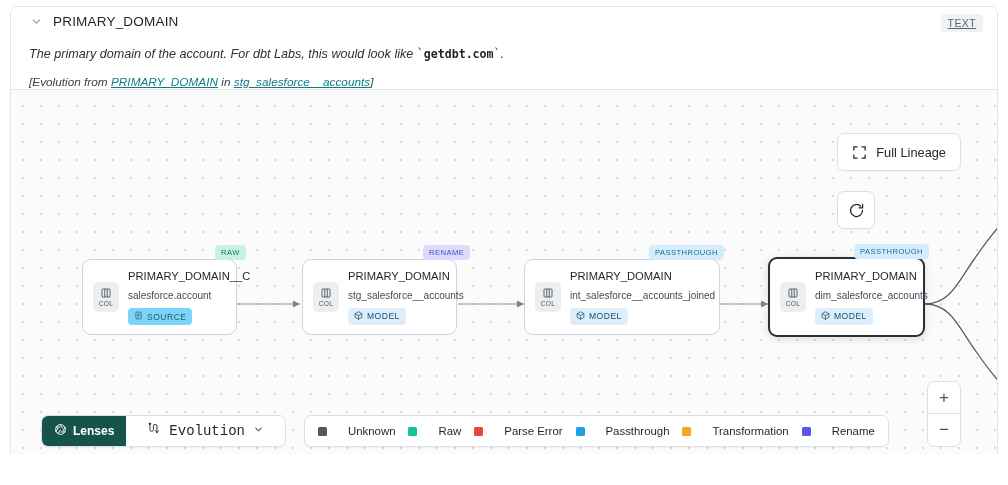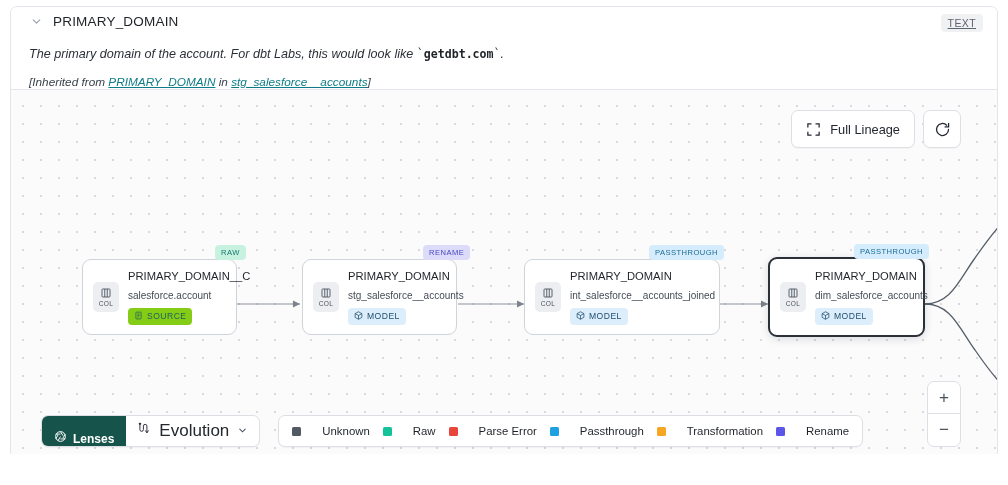--- a/index.html
+++ b/index.html
@@ -99,22 +99,22 @@
     width: 986px; height: 389px;
     background-color: #fbfbfc;
     background-image: radial-gradient(#d7d9de 1px, transparent 1.1px);
     background-size: 18px 18px;
     background-position: 3px 7px;
     overflow: hidden;
   }
 
   
   .canvas-tools {
-    position: absolute; right: 36px; top: 20px;
-    display: flex; gap: 8px;
+    position: absolute; right: 36px; top: 43px;
+    display: flex; gap: 20px; flex-direction: column;
   }
   .btn {
     background: #fff;
     border: 1px solid #dcdfe4;
     border-radius: 7px;
     height: 38px;
     display: flex; align-items: center; gap: 9px;
     padding: 0 14px;
     font-size: 12.8px;
     color: #222830;
@@ -172,21 +172,21 @@
     font-size: 11.2px; color: #1f2328; margin-bottom: 8px; white-space: nowrap;
   }
   .node-sub {
     font-size: 10px; color: #454c56; margin-bottom: 5px; white-space: nowrap;
   }
   .pill {
     display: inline-flex; align-items: center; gap: 4px;
     font-size: 8.6px; letter-spacing: .45px;
     padding: 3px 6px; border-radius: 4px;
   }
-  .pill.source { background: #84cc16; color: #23605a; }
+  .pill.source { background: #7dd3fc; color: #23605a; align-items: flex-end; }
   .pill.model  { background: #dceefb; color: #1f4d6d; }
 
   .tag {
     position: absolute;
     font-size: 7.6px; letter-spacing: .45px;
     padding: 3px 6px;
     border-radius: 4px;
     z-index: 4;
     white-space: nowrap;
   }
@@ -200,30 +200,31 @@
     display: flex; align-items: stretch;
     border: 1px solid #dcdfe4;
     border-radius: 7px;
     overflow: hidden;
     background: #fff;
     height: 32px;
     box-shadow: 0 1px 1px rgba(16,24,40,.04);
   }
   .lens-btn {
     background: #16544b; color: #fff;
-    display: flex; align-items: flex-end; gap: 6px;
+    display: flex; align-items: center; gap: 6px;
     padding: 0 12px;
     font-size: 12px; font-weight: bold;
     cursor: pointer;
   }
   .evo-btn {
     display: flex; align-items: center; gap: 8px;
-    padding: 0 11px;
-    font-size: 17px; color: #23282f;
+    padding: 0 21px;
+    font-size: 14px; color: #23282f;
     cursor: pointer;
+    font-family: Liberation Mono, monospace;
   }
   .legend {
     display: flex; align-items: center; gap: 13px;
     height: 32px;
     padding: 0 13px;
     border: 1px solid #dcdfe4;
     border-radius: 7px;
     background: #fff;
     box-shadow: 0 1px 1px rgba(16,24,40,.04);
   }
@@ -247,21 +248,21 @@
         </span>
         <span class="col-title">PRIMARY_DOMAIN</span>
       </div>
       <div class="type-badge">TEXT</div>
 
       <div class="desc">
         <span>The primary domain of the account. For dbt Labs, this would look like </span><span class="tick">`</span><code>getdbt.com</code><span class="tick">`</span><span>.</span>
       </div>
 
       <div class="inherit">
-        <span>[Inherited from </span><a>PRIMARY_DOMAIN</a><span> in </span><a>stg_salesforce__accounts</a><span>]</span>
+        <span>[Evolution from </span><a>PRIMARY_DOMAIN</a><span> in </span><a>stg_salesforce__accounts</a><span>]</span>
       </div>
       <div class="hdr-rule"></div>
     </div>
 
     <div class="canvas">
 
       <svg class="edges">
         <defs>
           <marker id="arr" markerWidth="7" markerHeight="7" refX="6" refY="3" orient="auto">
             <path d="M0,0 L6,3 L0,6 z" fill="#7b828c"></path>

